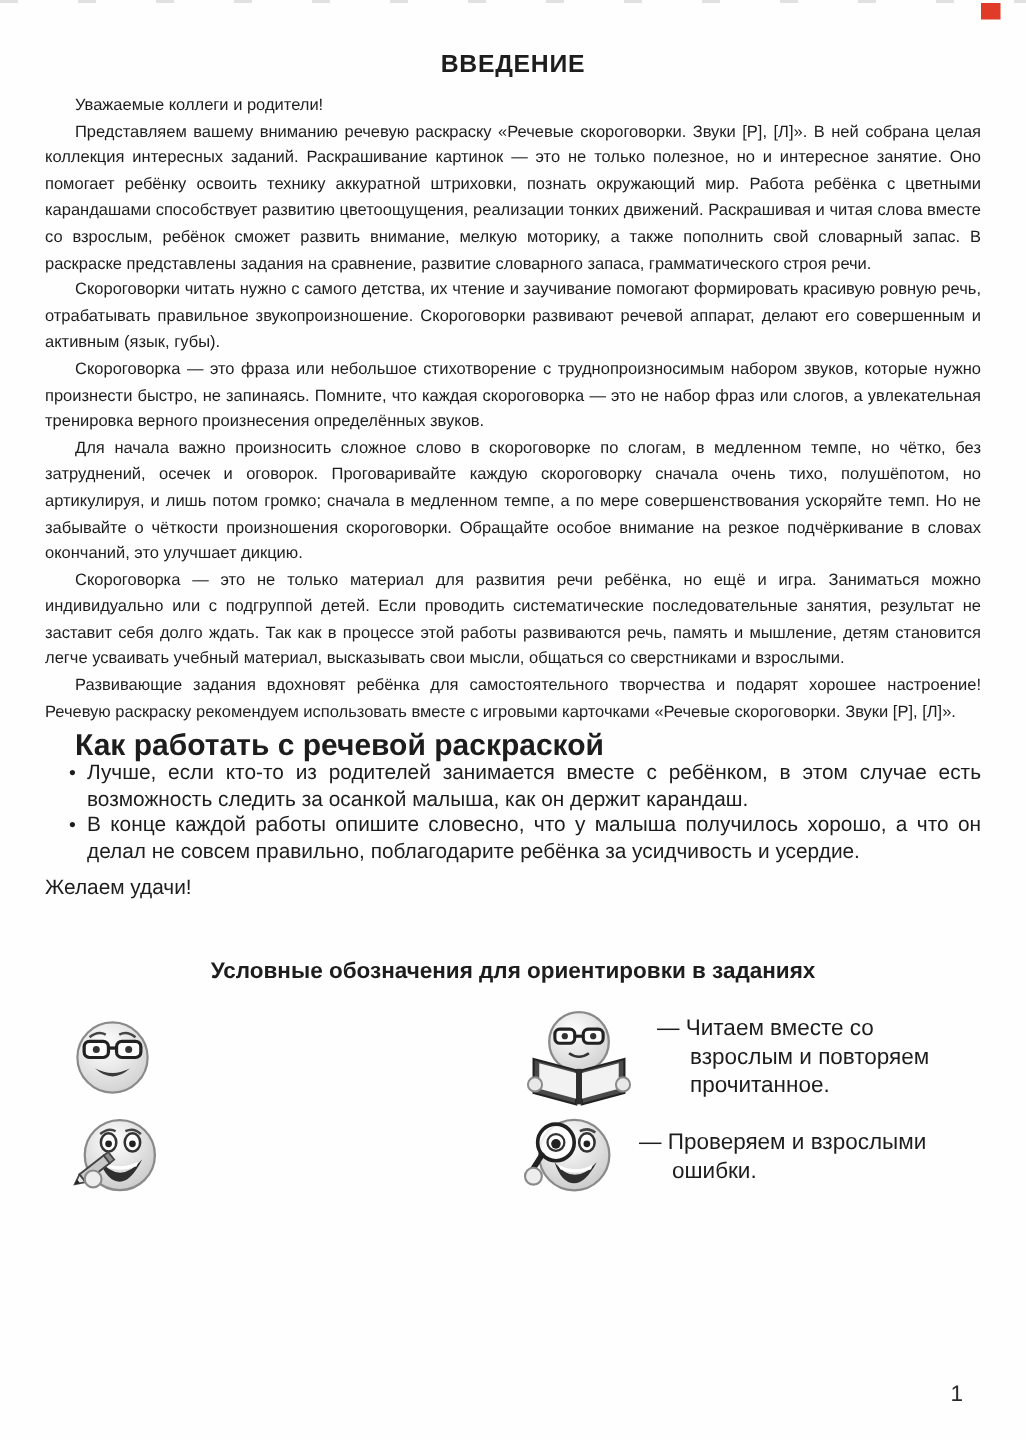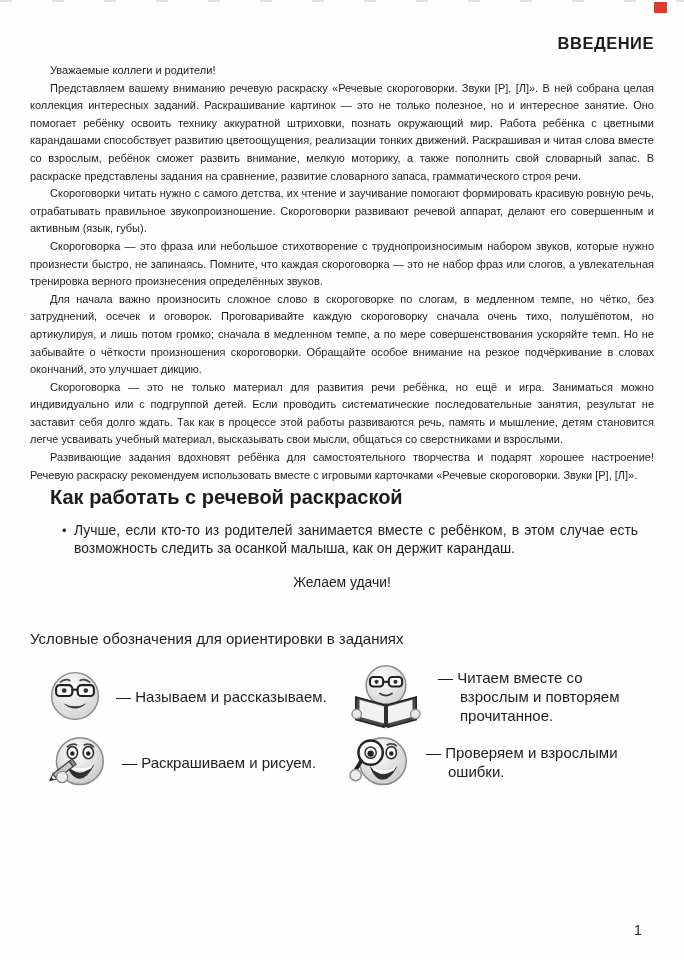--- a/index.html
+++ b/index.html
@@ -22,52 +22,53 @@
     opacity:.45;
   }
   .corner-mark {
     position:absolute; top:2px; right:17px;
     width:13px; height:11px; background:#df3b28;
   }
   .content { padding:34px 30px 0 30px; }
   h1.doc-title {
     margin:0 0 9px 0;
     font-size:16.5px; font-weight:bold;
-    text-align:right; letter-spacing:.5px;
+    text-align:center; letter-spacing:.5px;
   }
   .body-text p {
     margin:0;
     font-size:11px; line-height:17.6px;
     text-align:justify; text-indent:20px;
   }
   h2.section-heading {
     margin:4px 0 0 0;
     font-size:20px; line-height:18px;
     font-weight:bold; text-indent:20px;
   }
   ul.bullet-list { margin:0; padding:0; list-style:none; }
   ul.bullet-list li {
     position:relative;
-    margin:16px; padding-left:28px;
+    margin:0; padding-left:28px;
     font-size:13.9px; line-height:17.6px;
     text-align:justify;
   }
   ul.bullet-list li::before {
     content:"\2022";
     position:absolute; left:16px; top:0;
     font-size:13px;
   }
   .closing-line {
     margin-top:5px;
-    text-align:center;
+    text-align:left;
     font-size:13.9px; line-height:18px;
   }
   h3.legend-heading {
     margin:39px 0 0 0;
-    font-size:15px; font-weight:normal;
+    font-size:15px; font-weight:bold;
+    text-align:center;
   }
   .legend {
     margin-top:16px;
     display:grid;
     grid-template-columns: 300px 1fr;
     grid-auto-rows:66px;
     align-items:center;
     padding-left:18px;
   }
   .legend-item { display:flex; align-items:center; }
@@ -111,20 +112,21 @@
       <p>Скороговорки читать нужно с самого детства, их чтение и заучивание помогают формировать красивую ровную речь, отрабатывать правильное звукопроизношение. Скороговорки развивают речевой аппарат, делают его совершенным и активным (язык, губы).</p>
       <p>Скороговорка — это фраза или небольшое стихотворение с труднопроизносимым набором звуков, которые нужно произнести быстро, не запинаясь. Помните, что каждая скороговорка — это не набор фраз или слогов, а увлекательная тренировка верного произнесения определённых звуков.</p>
       <p>Для начала важно произносить сложное слово в скороговорке по слогам, в медленном темпе, но чётко, без затруднений, осечек и оговорок. Проговаривайте каждую скороговорку сначала очень тихо, полушёпотом, но артикулируя, и лишь потом громко; сначала в медленном темпе, а по мере совершенствования ускоряйте темп. Но не забывайте о чёткости произношения скороговорки. Обращайте особое внимание на резкое подчёркивание в словах окончаний, это улучшает дикцию.</p>
       <p>Скороговорка — это не только материал для развития речи ребёнка, но ещё и игра. Заниматься можно индивидуально или с подгруппой детей. Если проводить систематические последовательные занятия, результат не заставит себя долго ждать. Так как в процессе этой работы развиваются речь, память и мышление, детям становится легче усваивать учебный материал, высказывать свои мысли, общаться со сверстниками и взрослыми.</p>
       <p>Развивающие задания вдохновят ребёнка для самостоятельного творчества и подарят хорошее настроение! Речевую раскраску рекомендуем использовать вместе с игровыми карточками «Речевые скороговорки. Звуки [Р], [Л]».</p>
 
       <h2 class="section-heading">Как работать с речевой раскраской</h2>
 
       <ul class="bullet-list">
         <li>Лучше, если кто-то из родителей занимается вместе с ребёнком, в этом случае есть возможность следить за осанкой малыша, как он держит карандаш.</li>
+        <li>В конце каждой работы опишите словесно, что у малыша получилось хорошо, а что он делал не совсем правильно, поблагодарите ребёнка за усидчивость и усердие.</li>
       </ul>
 
       <div class="closing-line">Желаем удачи!</div>
     </div>
 
     <h3 class="legend-heading">Условные обозначения для ориентировки в заданиях</h3>
 
     <div class="legend">
 
       <div class="legend-item">
@@ -140,21 +142,20 @@
             <path d="M13 15 Q19 10 25 13" fill="none" stroke="#444" stroke-width="1.8"></path>
             <path d="M35 13 Q41 10 47 15" fill="none" stroke="#444" stroke-width="1.8"></path>
             <rect x="9" y="18" width="18" height="12" rx="4" fill="#ffffff" stroke="#222" stroke-width="2.4"></rect>
             <rect x="33" y="18" width="18" height="12" rx="4" fill="#ffffff" stroke="#222" stroke-width="2.4"></rect>
             <line x1="27" y1="23" x2="33" y2="23" stroke="#222" stroke-width="2.4"></line>
             <circle cx="18" cy="24" r="2.6" fill="#333"></circle>
             <circle cx="42" cy="24" r="2.6" fill="#333"></circle>
             <path d="M17 38 Q30 50 43 38 Q30 45 17 38 Z" fill="#3a3a3a"></path>
           </svg>
         </span>
-        <span class="legend-label">— Называем и рассказываем.</span>
       </div>
 
       <div class="legend-item">
         <span class="icon-box">
           <svg width="76" height="70" viewBox="0 0 80 74">
             <defs>
               <radialGradient id="gf2" cx="40%" cy="32%" r="75%">
                 <stop offset="0%" stop-color="#ffffff"></stop>
                   <stop offset="100%" stop-color="#cfcfcf"></stop>
               </radialGradient>
@@ -198,21 +199,20 @@
             <path d="M22 35 Q34 41 47 35 L46 38 Q34 43 23 38 Z" fill="#ffffff"></path>
             <g transform="rotate(-38 14 42)">
               <rect x="6" y="38" width="22" height="7" fill="#c7c7c7" stroke="#444" stroke-width="1.4"></rect>
               <polygon points="6,38 -1,41.5 6,45" fill="#e9e9e9" stroke="#444" stroke-width="1.2"></polygon>
               <polygon points="-1,41.5 2.5,39.8 2.5,43.2" fill="#222"></polygon>
               <rect x="28" y="38" width="4" height="7" fill="#8d8d8d" stroke="#444" stroke-width="1.2"></rect>
             </g>
             <circle cx="15" cy="47" r="6" fill="#ededed" stroke="#8a8a8a" stroke-width="1.5"></circle>
           </svg>
         </span>
-        <span class="legend-label">— Раскрашиваем и рисуем.</span>
       </div>
 
       <div class="legend-item">
         <span class="icon-box">
           <svg width="64" height="60" viewBox="0 0 68 64">
             <defs>
               <radialGradient id="gf4" cx="42%" cy="30%" r="75%">
                 <stop offset="0%" stop-color="#ffffff"></stop>
                   <stop offset="100%" stop-color="#c9c9c9"></stop>
               </radialGradient>

